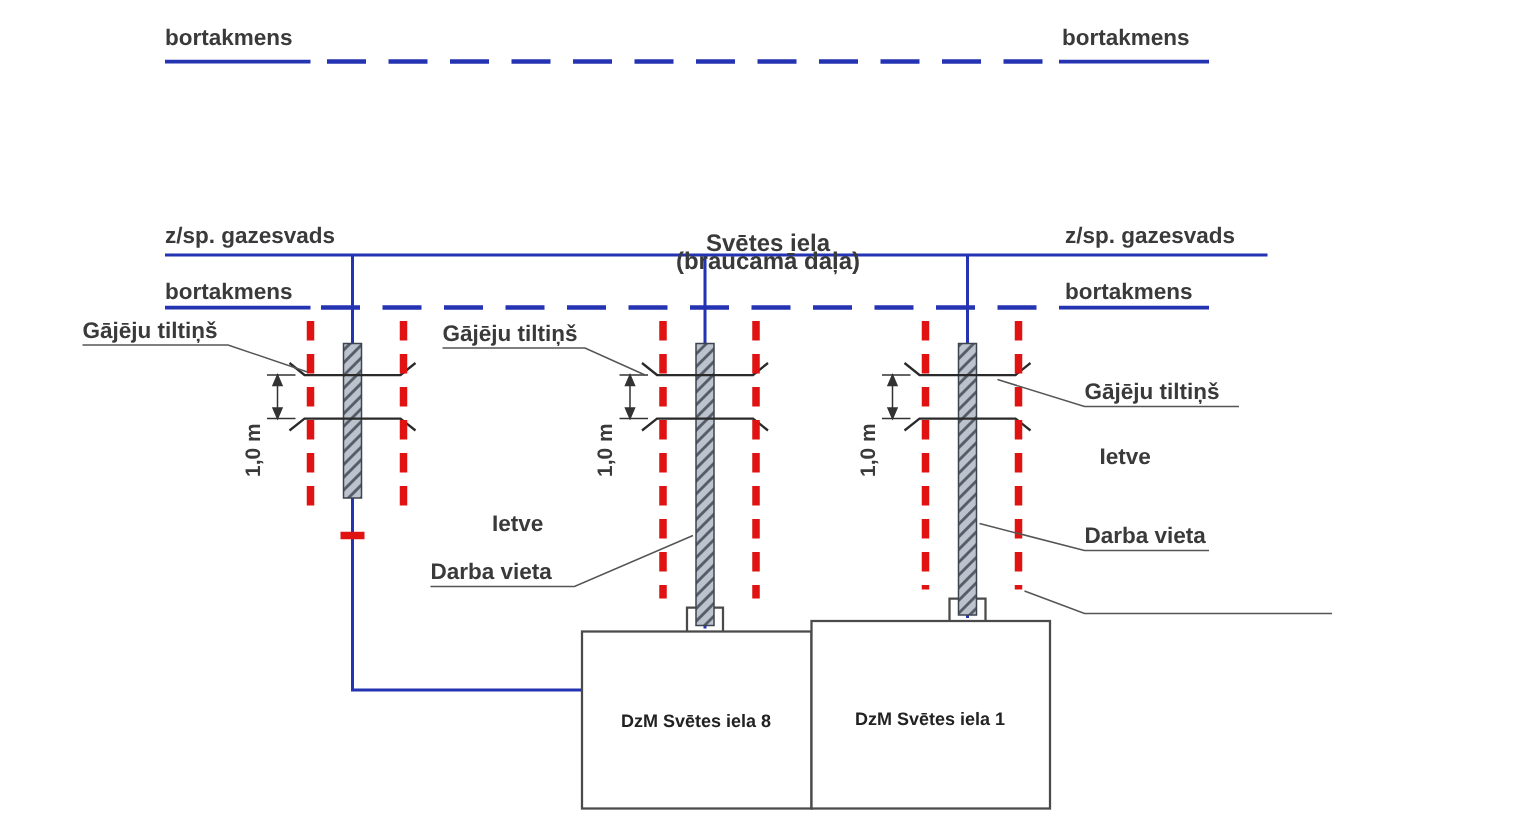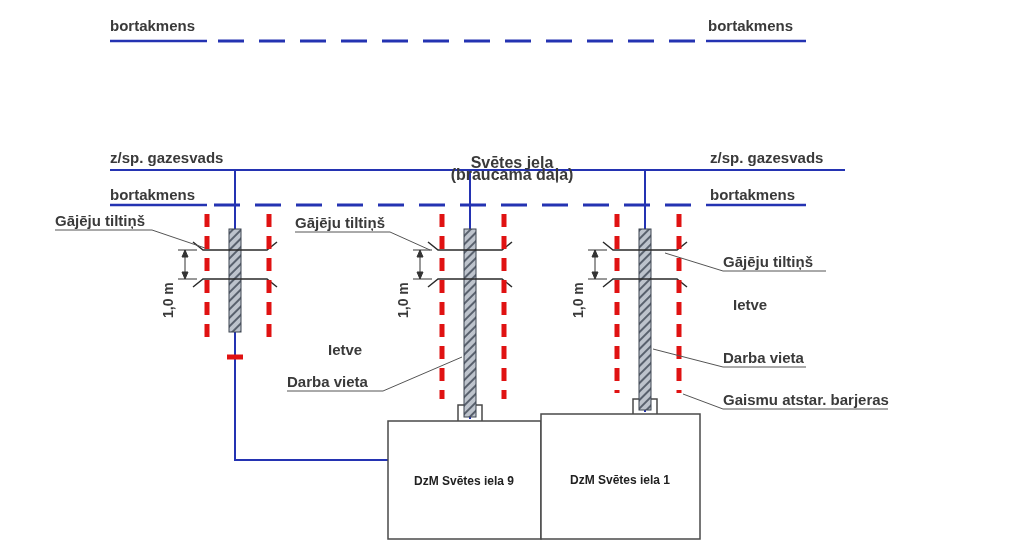--- a/index.html
+++ b/index.html
@@ -140,22 +140,21 @@
 
   <div class="lbl" style="left:55px;  top:212px;">Gājēju tiltiņš</div>
   <div class="lbl" style="left:295px; top:214px;">Gājēju tiltiņš</div>
   <div class="lbl" style="left:723px; top:253px;">Gājēju tiltiņš</div>
 
   <div class="lbl" style="left:733px; top:296px;">Ietve</div>
   <div class="lbl" style="left:328px; top:341px;">Ietve</div>
 
   <div class="lbl" style="left:287px; top:373px;">Darba vieta</div>
   <div class="lbl" style="left:723px; top:349px;">Darba vieta</div>
-  <div class="lbl" style="left:723px; top:391px;">Gaismu atstar. barjeras</div>
 
   <div class="lbl dim-lbl" style="left:177px; top:301px;">1,0 m</div>
   <div class="lbl dim-lbl" style="left:412px; top:301px;">1,0 m</div>
   <div class="lbl dim-lbl" style="left:587px; top:301px;">1,0 m</div>
 
-  <div class="lbl bldg-lbl" style="left:464px; top:481px;">DzM Svētes iela 9</div>
+  <div class="lbl bldg-lbl" style="left:464px; top:481px;">DzM Svētes iela 8</div>
   <div class="lbl bldg-lbl" style="left:620px; top:480px;">DzM Svētes iela 1</div>
 
 </div>
 
 </body></html>

